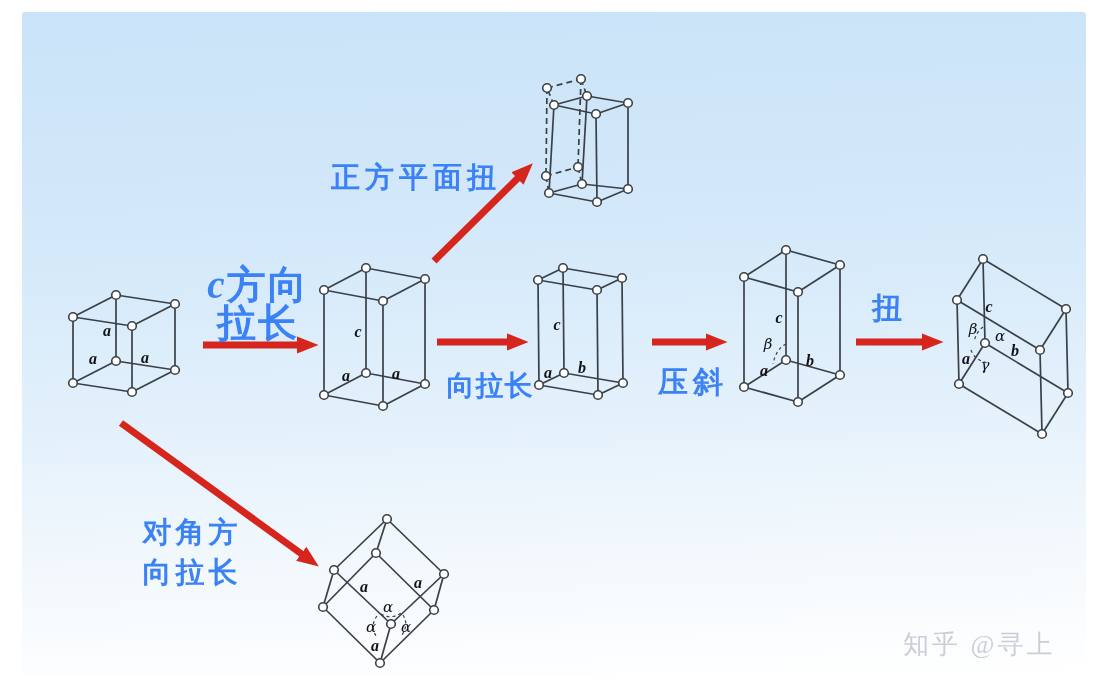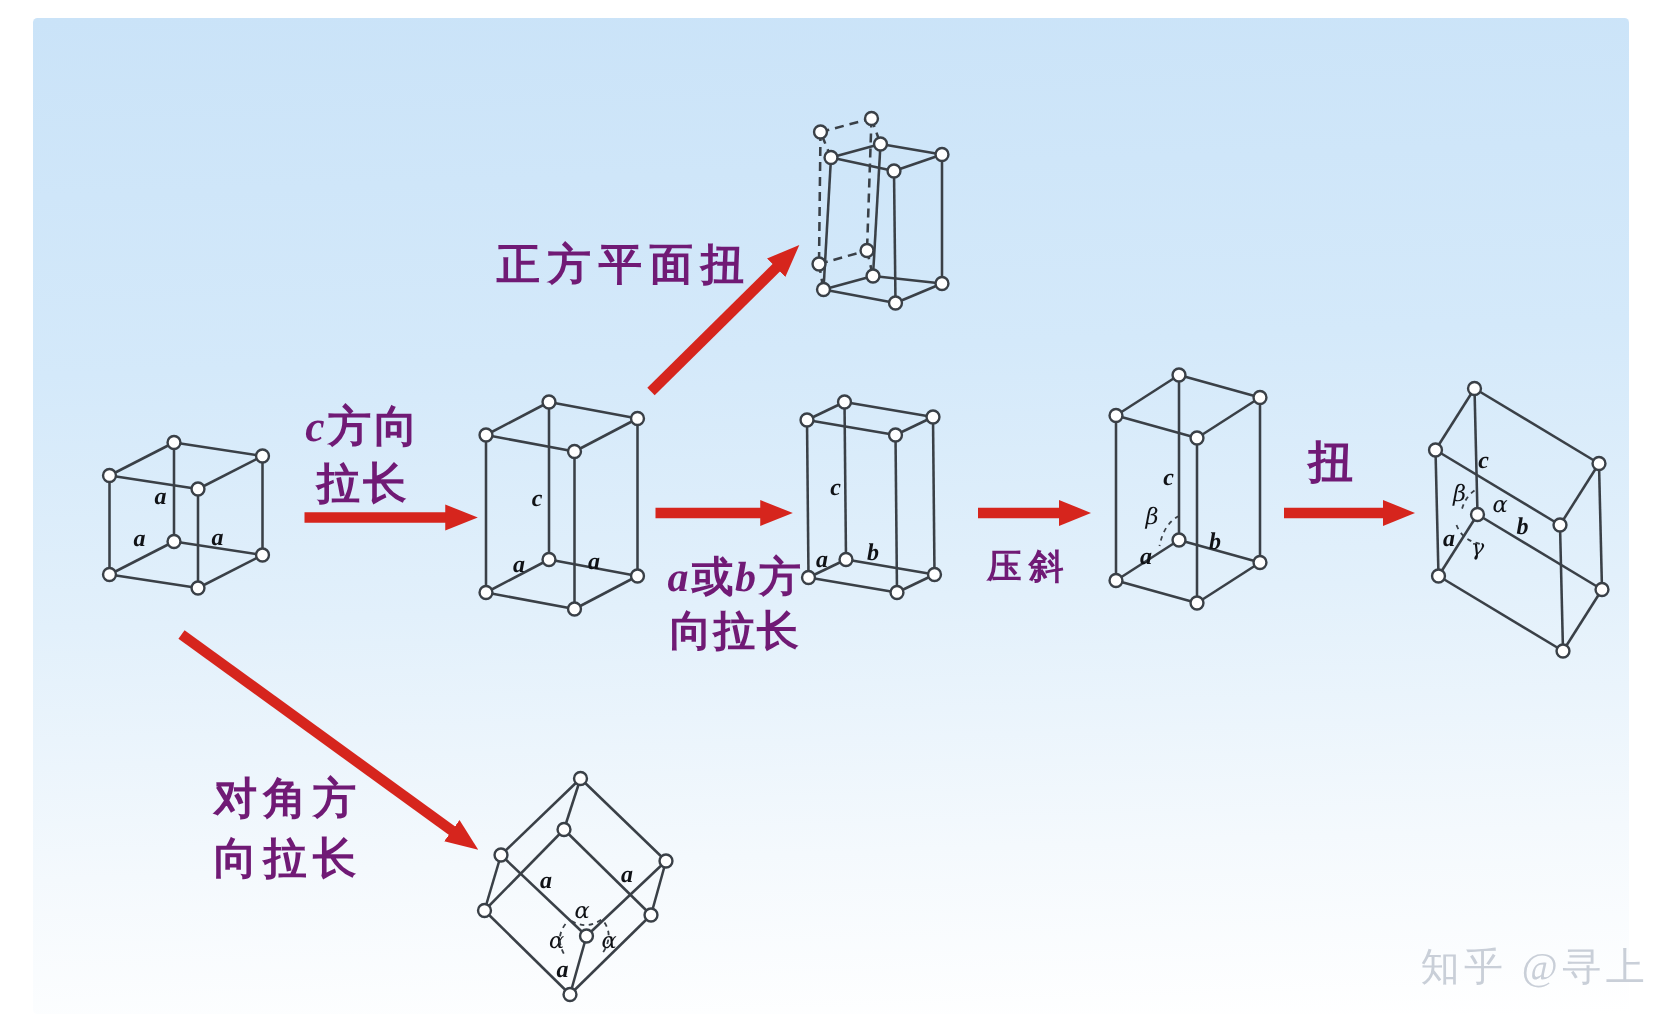--- a/index.html
+++ b/index.html
@@ -1,29 +1,29 @@
 <!DOCTYPE html>
 <html><head>
 <meta charset="utf-8">
 <style>
   html,body{margin:0;padding:0;}
   .page{position:relative;width:1108px;height:688px;background:#ffffff;overflow:hidden;
         font-family:"Liberation Serif","DejaVu Serif",serif;}
   .panel{position:absolute;left:22px;top:12px;width:1064px;height:664px;border-radius:3px;
          background:linear-gradient(178deg,#cae3f8 0%,#d4e9fa 34%,#e2f0fb 58%,#f4f9fd 82%,#ffffff 100%);}
   #diagram{position:absolute;left:0;top:0;}
-  .anno{position:absolute;color:#701a75;font-weight:700;text-align:center;white-space:nowrap;}
+  .anno{position:absolute;color:#3b82f6;font-weight:700;text-align:center;white-space:nowrap;}
   .anno i{font-style:italic;letter-spacing:0;padding-right:2px;}
-  #anno-c{left:188px;top:266px;width:108px;font-size:29px;letter-spacing:2px;line-height:38px;}
+  #anno-c{left:204px;top:266px;width:108px;font-size:39px;letter-spacing:2px;line-height:38px;}
   #anno-sq{left:331px;top:158px;font-size:29px;letter-spacing:5px;line-height:38px;text-align:left;}
   #anno-ab{left:428px;top:368px;width:124px;font-size:28px;letter-spacing:1px;line-height:36px;}
-  #anno-press{left:658px;top:362px;font-size:23px;letter-spacing:5px;text-align:center;}
+  #anno-press{left:658px;top:362px;font-size:30px;letter-spacing:5px;text-align:center;}
   #anno-twist{left:872px;top:288px;font-size:30px;}
   #anno-diag{left:127px;top:515px;width:130px;font-size:29px;letter-spacing:4px;line-height:40px;font-family:Liberation Mono, monospace;}
-  #watermark{left:903px;top:627px;font-size:26px;letter-spacing:3px;color:#c9cfd8;font-weight:400;margin-left:44px;}
+  #watermark{left:903px;top:627px;font-size:26px;letter-spacing:3px;color:#c9cfd8;font-weight:400;}
   .elabel{font-family:"Liberation Serif","DejaVu Serif",serif;font-style:italic;font-weight:700;
           font-size:16px;fill:#101216;}
   .glabel{font-family:"DejaVu Serif","Liberation Serif",serif;font-style:italic;font-weight:400;
           font-size:15px;fill:#101216;}
   .arc{fill:none;stroke:#3a4047;stroke-width:1.2;stroke-dasharray:3 3;}
   .arrow{stroke:#d6251d;stroke-width:7;}
 </style>
 </head>
 <body>
 
@@ -253,21 +253,20 @@
   <div class="anno" id="anno-c">
     <div><i>c</i><span>方向</span></div>
     <div>拉长</div>
   </div>
 
   <div class="anno" id="anno-sq">
     <div>正方平面扭</div>
   </div>
 
   <div class="anno" id="anno-ab">
-    <div><i>a</i><span>或</span><i>b</i><span>方</span></div>
     <div>向拉长</div>
   </div>
 
   <div class="anno" id="anno-press">压斜</div>
 
   <div class="anno" id="anno-twist">扭</div>
 
   <div class="anno" id="anno-diag">
     <div>对角方</div>
     <div>向拉长</div>

